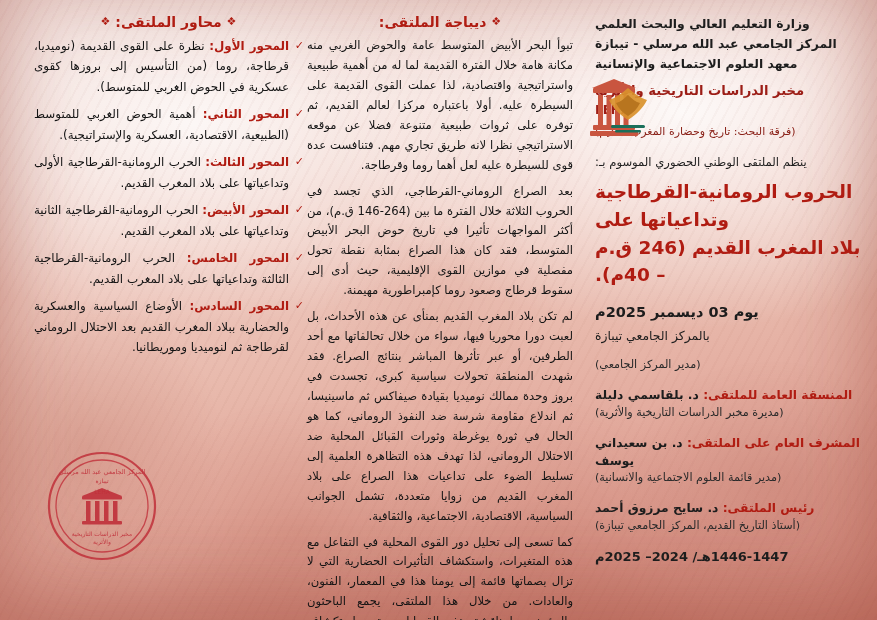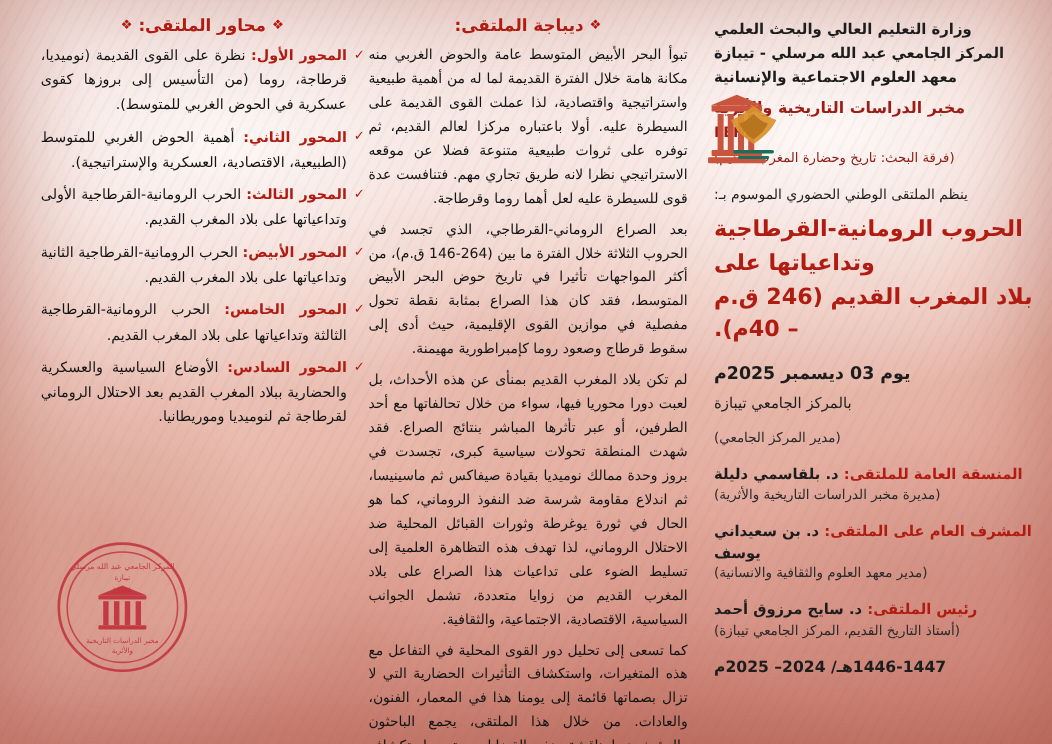--- a/index.html
+++ b/index.html
@@ -279,21 +279,21 @@
         <span>د. بلقاسمي دليلة</span>
       </div>
       <div class="role-sub">(مديرة مخبر الدراسات التاريخية والأثرية)</div>
     </div>
 
     <div class="role-block">
       <div class="role-main">
         <span class="rk">المشرف العام على الملتقى:</span>
         <span>د. بن سعيداني يوسف</span>
       </div>
-      <div class="role-sub">(مدير معهد العلوم والثقافية والانسانية)</div>
+      <div class="role-sub">(مدير قائمة العلوم الاجتماعية والانسانية)</div>
     </div>
 
     <div class="role-block">
       <div class="role-main">
         <span class="rk">رئيس الملتقى:</span>
         <span>د. سايح مرزوق أحمد</span>
       </div>
       <div class="role-sub">(أستاذ التاريخ القديم، المركز الجامعي تيبازة)</div>
     </div>
 

